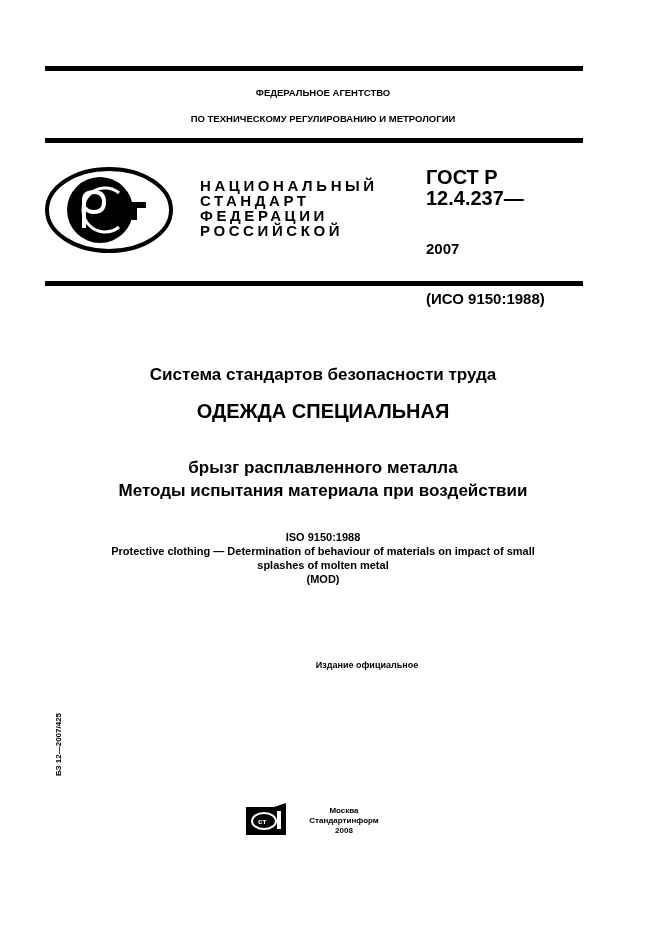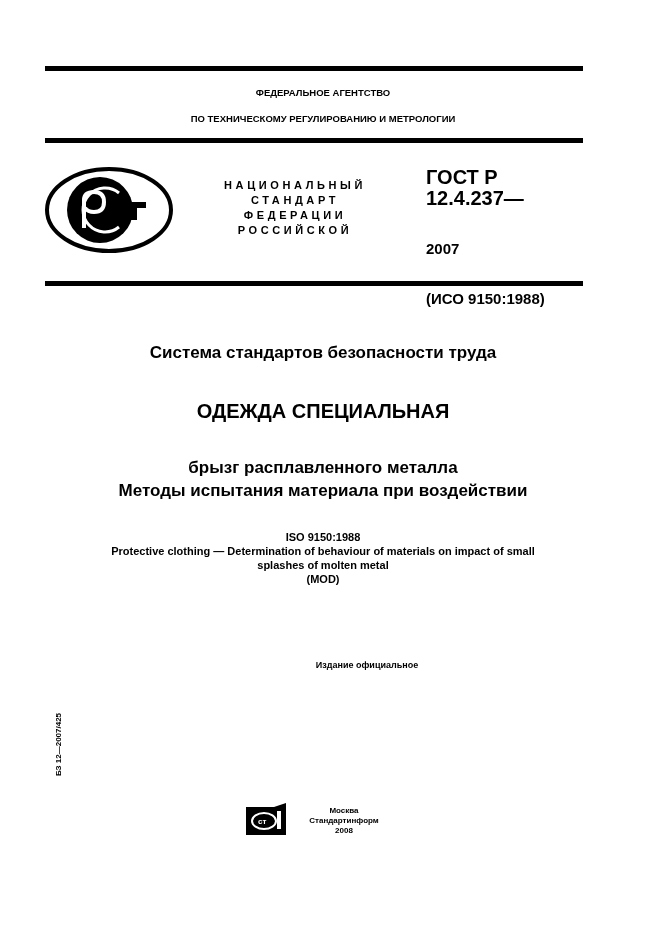--- a/index.html
+++ b/index.html
@@ -5,29 +5,29 @@
     html, body { margin: 0; padding: 0; background: #ffffff; }
     body {
       width: 661px; height: 936px; position: relative; overflow: hidden;
       font-family: "Liberation Sans", sans-serif; color: #000;
     }
     .rule { position: absolute; left: 45px; width: 538px; height: 5px; background: #000; }
     .center { position: absolute; left: 0; width: 646px; text-align: center; font-weight: bold; }
     .agency { font-size: 9.5px; }
     .logo { position: absolute; left: 44px; top: 166px; width: 130px; height: 88px; }
     .nat-std {
-      position: absolute; left: 200px; top: 178px; width: 190px; text-align: center;
-      font-weight: bold; font-size: 11px; letter-spacing: 3.6px; line-height: 15px;
+      position: absolute; left: 200px; top: 178px; width: 190px; 
+      font-weight: bold; font-size: 15px; letter-spacing: 3.6px; line-height: 15px;
     }
     .gost {
       position: absolute; left: 426px; top: 167px; font-weight: bold; line-height: 21px;
     }
     .gost .l1, .gost .l2 { font-size: 20px; }
     .gost .l3, .gost .l4 { font-size: 15px; margin-top: 29px; }
-    .title1 { top: 343px; font-size: 17px; }
+    .title1 { top: 365px; font-size: 17px; }
     .title2 { top: 400px; font-size: 20px; }
     .title3 { top: 456px; font-size: 17px; line-height: 23px; }
     .iso { top: 530px; font-size: 11px; line-height: 14px; text-align: center; }
     .edition { top: 660px; font-size: 9px; padding-left: 44px; }
     .side-code {
       position: absolute; left: 52px; top: 740px; transform: rotate(-90deg);
       transform-origin: center; font-size: 8px; font-weight: bold; white-space: nowrap;
       width: 100px; margin-left: -44px; text-align: center;
     }
     .pub-logo { position: absolute; left: 246px; top: 803px; width: 42px; height: 34px; }

